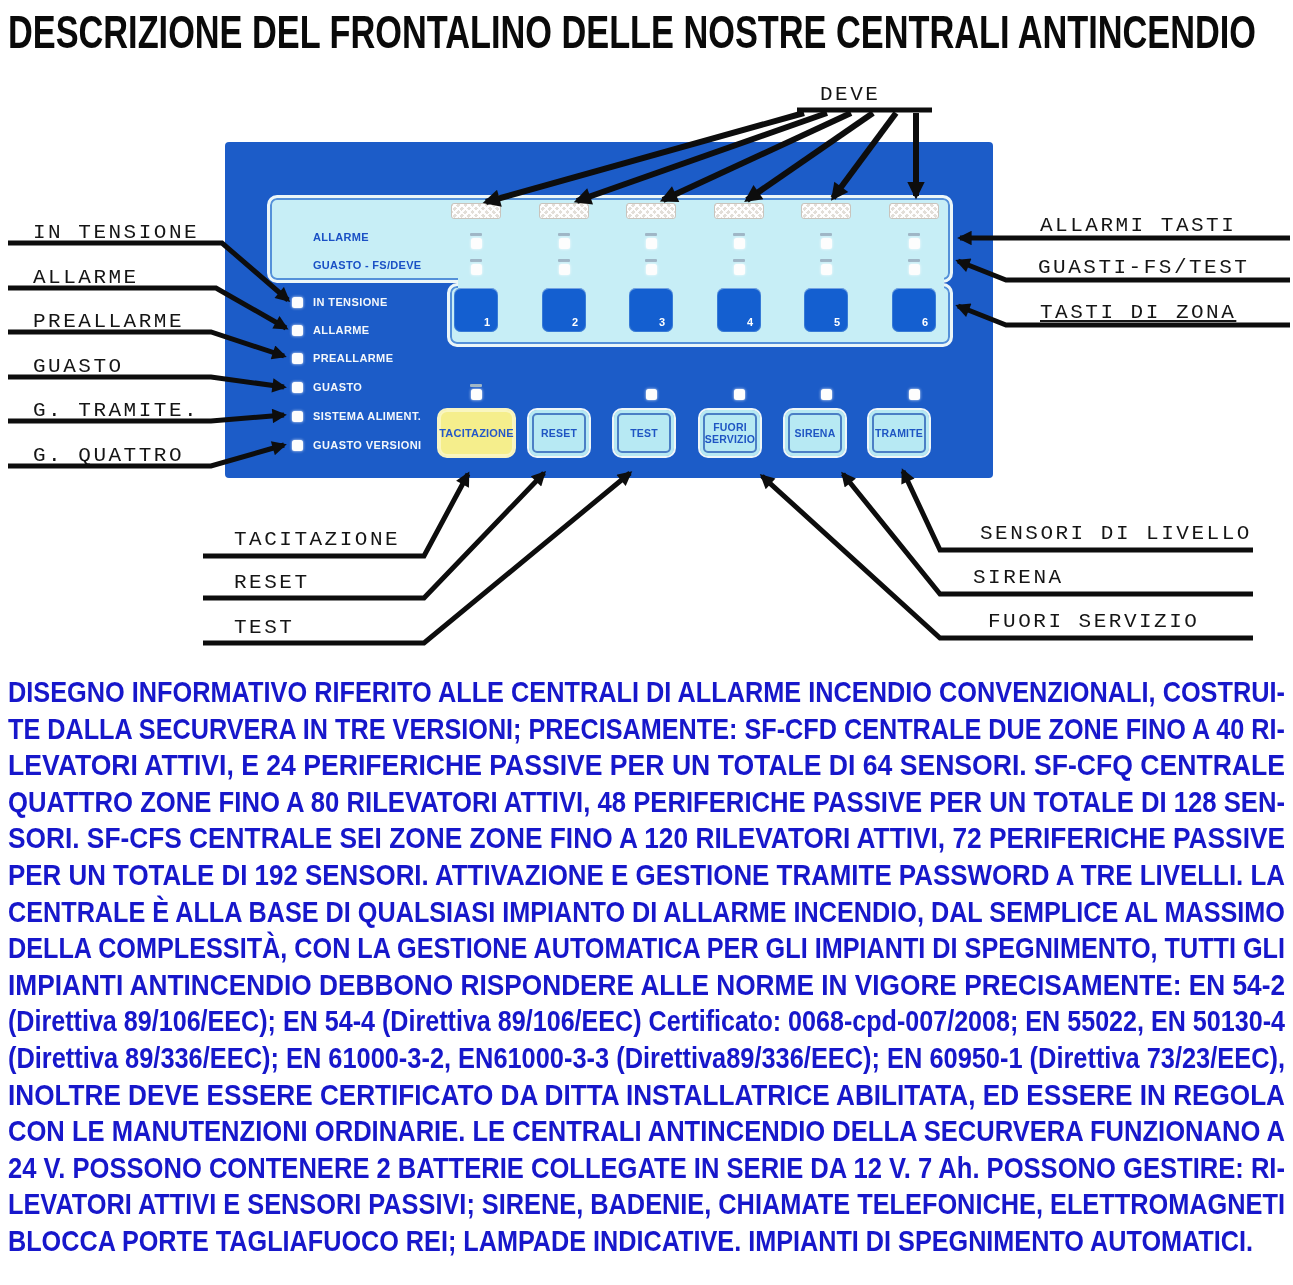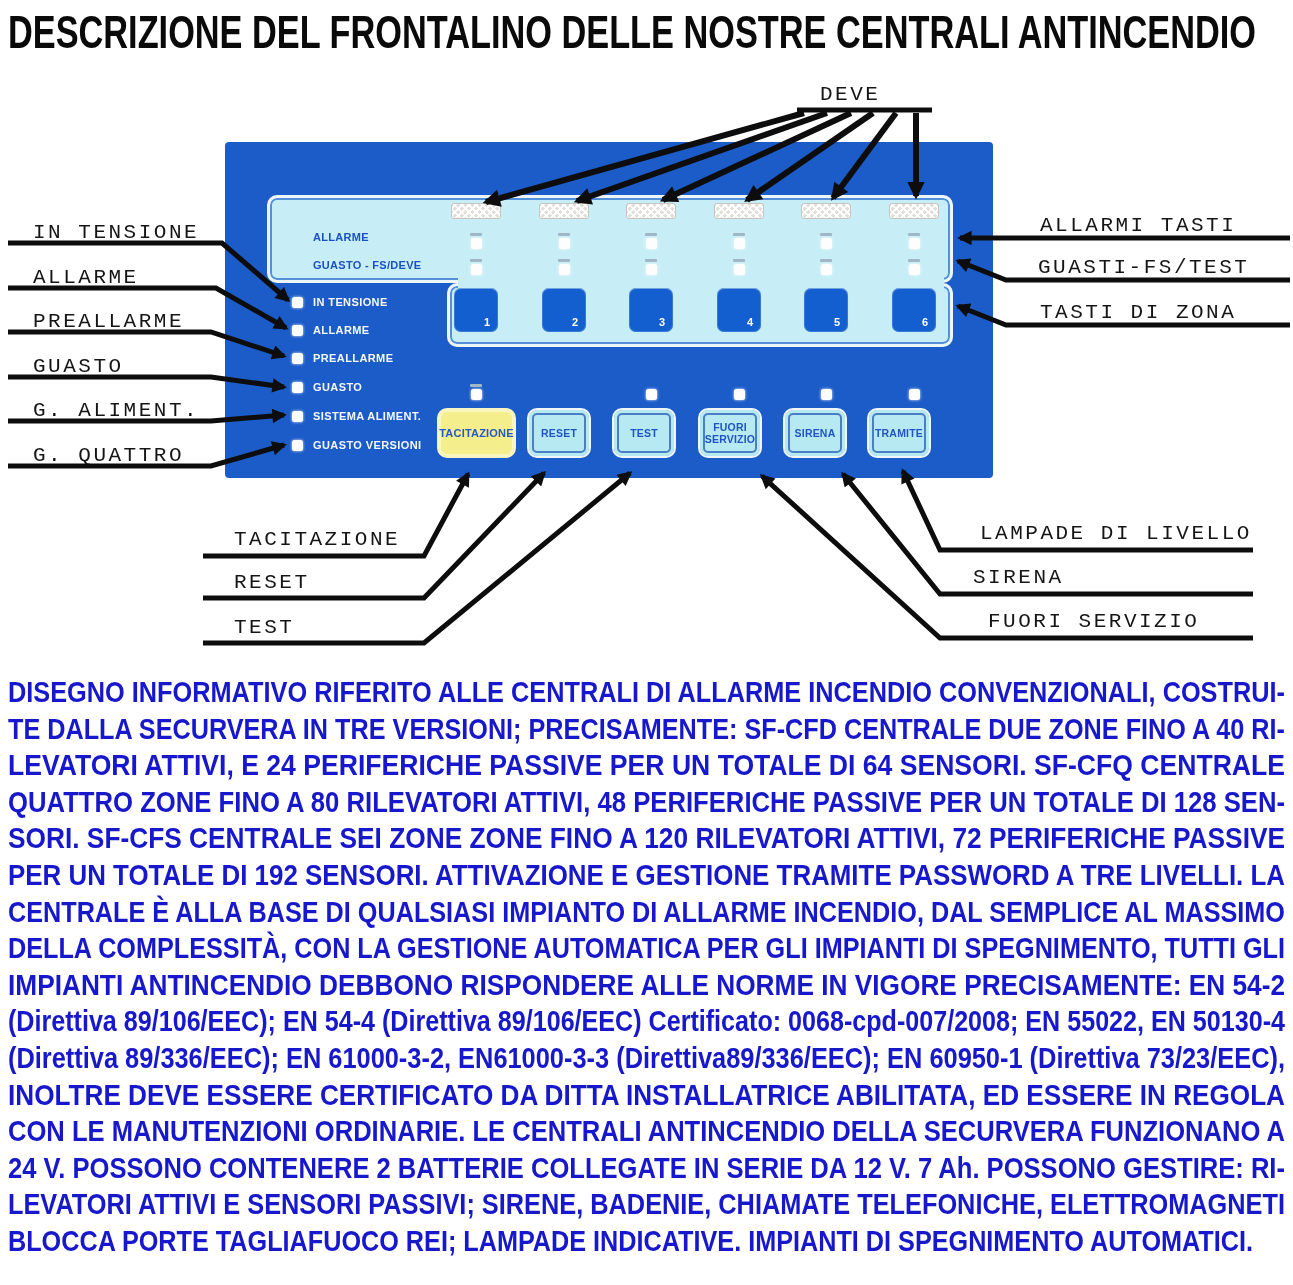--- a/index.html
+++ b/index.html
@@ -42,32 +42,32 @@
 <svg class="abs" style="left:0;top:0;" width="1293" height="62">
   <text x="8" y="48" font-size="47" font-weight="bold" fill="#0a0a0a" textLength="1248" lengthAdjust="spacingAndGlyphs">DESCRIZIONE DEL FRONTALINO DELLE NOSTRE CENTRALI ANTINCENDIO</text>
 </svg>
 
 <div class="callout" style="left:820px;top:84px;">DEVE</div>
 
 <div class="callout" style="left:33px;top:222px;">IN TENSIONE</div>
 <div class="callout" style="left:33px;top:267px;">ALLARME</div>
 <div class="callout" style="left:33px;top:311px;">PREALLARME</div>
 <div class="callout" style="left:33px;top:356px;">GUASTO</div>
-<div class="callout" style="left:33px;top:400px;">G. ALIMENT.</div>
+<div class="callout" style="left:33px;top:400px;">G. TRAMITE.</div>
 <div class="callout" style="left:33px;top:445px;">G. QUATTRO</div>
 
 <div class="callout" style="left:1040px;top:215px;">ALLARMI TASTI</div>
 <div class="callout" style="left:1038px;top:257px;">GUASTI-FS/TEST</div>
-<div class="callout" style="left:1040px;top:302px;">TASTI DI ZONA</div>
+<div class="callout" style="left:1040px;top:302px;text-decoration:underline;">TASTI DI ZONA</div>
 
 <div class="callout" style="left:234px;top:529px;">TACITAZIONE</div>
 <div class="callout" style="left:234px;top:572px;">RESET</div>
 <div class="callout" style="left:234px;top:617px;">TEST</div>
 
-<div class="callout" style="left:980px;top:523px;">LAMPADE DI LIVELLO</div>
+<div class="callout" style="left:980px;top:523px;">SENSORI DI LIVELLO</div>
 <div class="callout" style="left:973px;top:567px;">SIRENA</div>
 <div class="callout" style="left:988px;top:611px;">FUORI SERVIZIO</div>
 
 <div class="panel">
 
   <div class="lightbox" style="left:42px;top:53px;width:686px;height:88px;"></div>
   <div class="lightbox" style="left:222px;top:141px;width:506px;height:64px;"></div>
   <div class="seam" style="left:233px;top:135px;width:486px;height:15px;"></div>
 
   <div class="rowlabel" style="left:88px;top:89px;">ALLARME</div>

